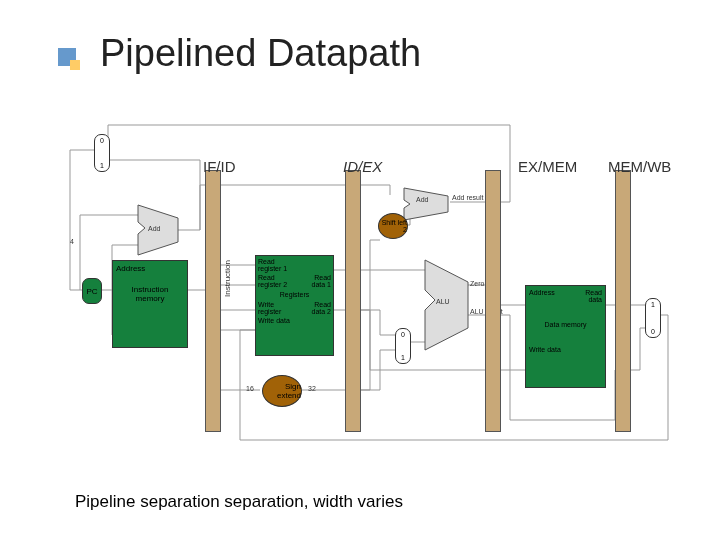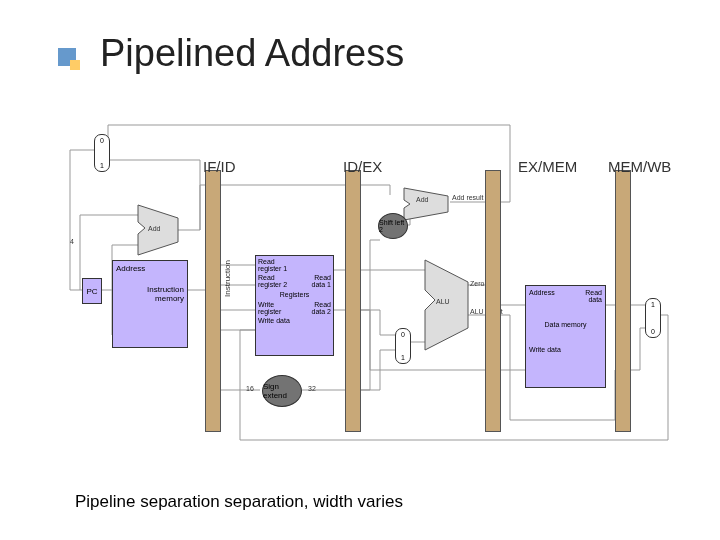--- a/index.html
+++ b/index.html
@@ -58,38 +58,39 @@
   }
   .pipe-label {
     position: absolute;
     font-size: 15px;
     color: #333;
     white-space: nowrap;
   }
   .box {
     position: absolute;
     border: 1px solid #333;
-    background: #c4b5fd;
+    background: #15803d;
     font-size: 8px;
     text-align: center;
     display: flex;
     align-items: center;
     justify-content: center;
     flex-direction: column;
   }
   .oval {
     position: absolute;
     border: 1px solid #333;
     border-radius: 50%;
-    background: #737373;
+    background: #a16207;
     font-size: 8px;
     display: flex;
     align-items: center;
     justify-content: center;
     flex-direction: column;
+    text-align: right;
   }
   .mux {
     position: absolute;
     width: 14px;
     border: 1px solid #333;
     border-radius: 7px;
     background: #fff;
     font-size: 7px;
     display: flex;
     flex-direction: column;
@@ -118,21 +119,21 @@
   svg.wires polygon {
     fill: #ddd;
     stroke: #555;
     stroke-width: 1;
   }
 </style>
 </head>
 <body>
 
 <div class="title-bullet"></div>
-<div class="title">Pipelined Address</div>
+<div class="title">Pipelined Datapath</div>
 <div class="caption">Pipeline separation separation, width varies</div>
 
 <div class="diagram">
 
   <svg class="wires">
 
     <line x1="40" y1="180" x2="52" y2="180"></line>
     <line x1="52" y1="135" x2="52" y2="225"></line>
     <line x1="52" y1="135" x2="78" y2="135"></line>
     <line x1="20" y1="105" x2="20" y2="180"></line>
@@ -196,32 +197,32 @@
     <polygon points="344,78 344,90 350,94 344,98 344,110 388,102 388,86"></polygon>
 
     <polygon points="365,150 365,180 375,190 365,200 365,240 408,218 408,172"></polygon>
   </svg>
 
   <div class="mux" style="top:24px; left:34px; height:32px;">
     <span>0</span>
     <span>1</span>
   </div>
 
-  <div class="box" style="top:168px; left:22px; width:18px; height:24px;">
+  <div class="box" style="top:168px; left:22px; width:18px; height:24px;border-radius:7px;">
     <span>PC</span>
   </div>
 
   <div class="lbl" style="top:128px; left:10px;">4</div>
 
   <div class="lbl" style="top:115px; left:88px;">Add</div>
 
   <div class="box" style="top:150px; left:52px; width:68px; height:80px; justify-content:flex-start; align-items:flex-start; padding:3px;">
     <span>Address</span>
     <div style="height:12px"></div>
-    <span style="text-align:right;">Instruction memory</span>
+    <span style="text-align:center;">Instruction memory</span>
   </div>
 
   <div class="pipe-reg" style="top:60px; left:145px; height:260px;"></div>
   <div class="pipe-label" style="top:48px; left:143px;">IF/ID</div>
   <div class="lbl" style="top:150px; left:163px; writing-mode:vertical-rl; transform:rotate(180deg); font-size:8px;">Instruction</div>
 
   <div class="box" style="top:145px; left:195px; width:73px; height:95px; justify-content:flex-start; align-items:stretch; padding:2px; font-size:7px;">
     <div style="display:flex; justify-content:space-between;">
       <span style="width:32px; text-align:left;">Read register 1</span>
       <span></span>
@@ -243,21 +244,21 @@
     </div>
   </div>
 
   <div class="oval" style="top:265px; left:202px; width:38px; height:30px;">
     <span>Sign extend</span>
   </div>
   <div class="lbl" style="top:275px; left:186px;">16</div>
   <div class="lbl" style="top:275px; left:248px;">32</div>
 
   <div class="pipe-reg" style="top:60px; left:285px; height:260px;"></div>
-  <div class="pipe-label" style="top:48px; left:283px;">ID/EX</div>
+  <div class="pipe-label" style="top:48px; left:283px;font-style:italic;">ID/EX</div>
 
   <div class="oval" style="top:103px; left:318px; width:28px; height:24px; font-size:7px;">
     <span>Shift left 2</span>
   </div>
 
   <div class="lbl" style="top:86px; left:356px;">Add</div>
   <div class="lbl" style="top:84px; left:392px; width:24px;">Add result</div>
 
   <div class="mux" style="top:218px; left:335px; height:30px;">
     <span>0</span>

